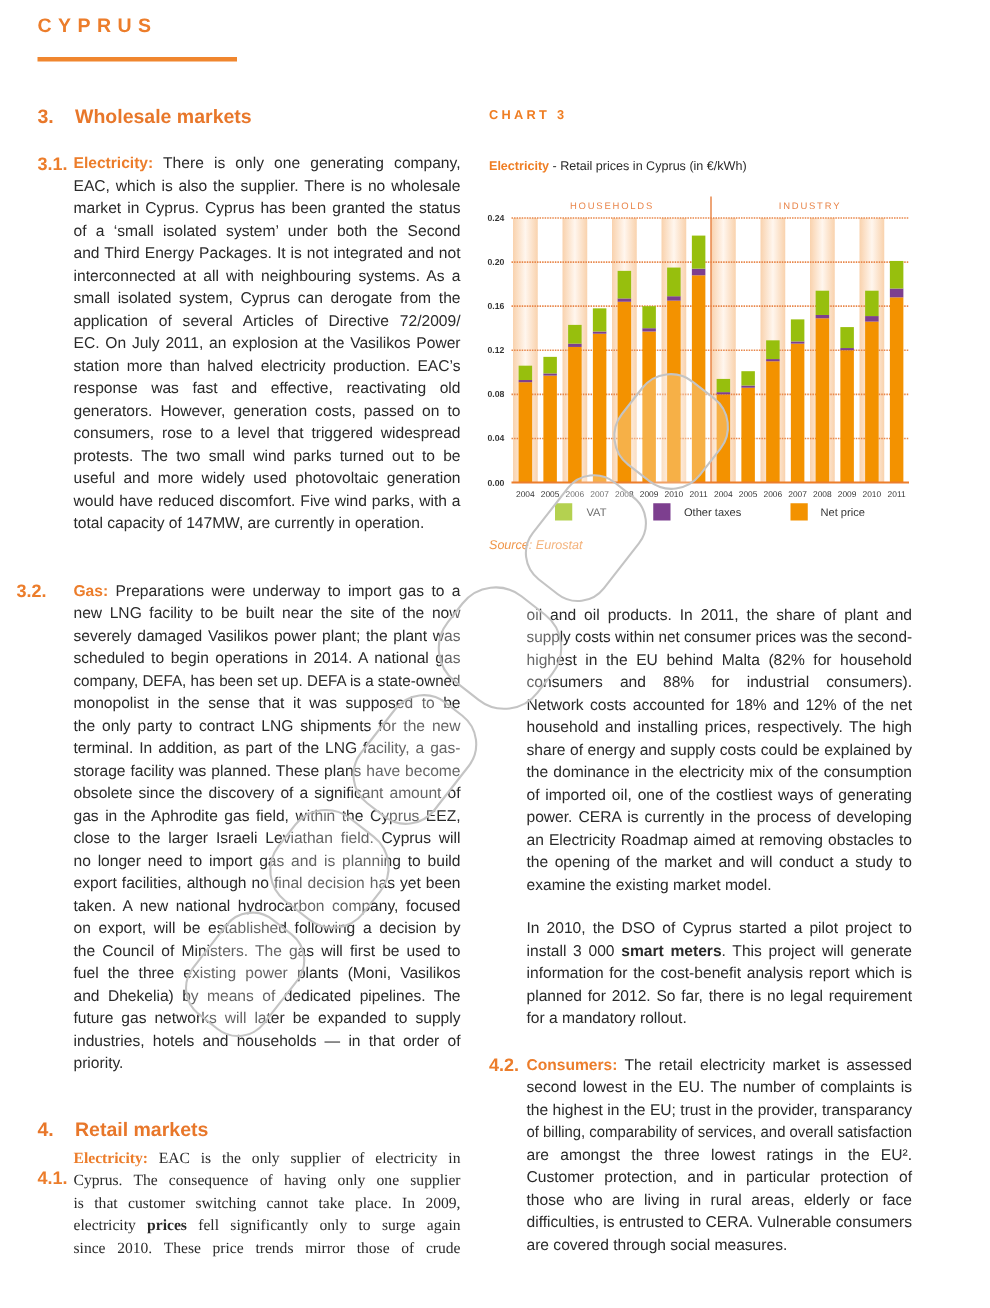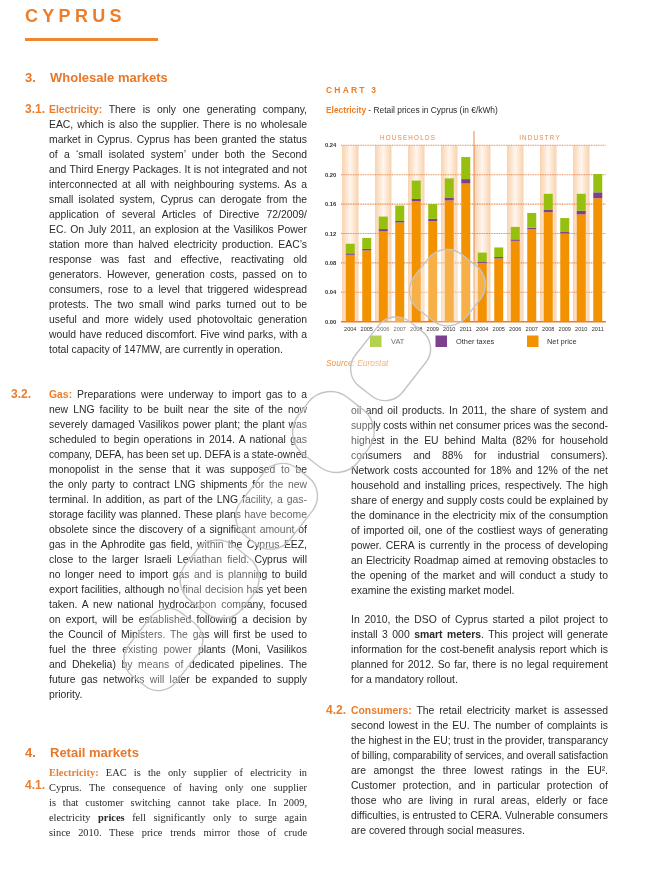--- a/index.html
+++ b/index.html
@@ -1,28 +1,28 @@
 <!DOCTYPE html>
 <html><head>
 <meta charset="utf-8">
 <style>
   html,body{margin:0;padding:0;background:#ffffff;}
   #page{position:relative;width:660px;height:872px;overflow:hidden;background:#ffffff;
         font-family:"Liberation Sans",sans-serif;color:#2a2a2a;}
   .abs{position:absolute;}
-  .country{left:25px;top:8px;font-size:18px;line-height:17px;letter-spacing:4.3px;color:#ec7d2b;font-weight:bold;}
+  .country{left:25px;top:8px;font-size:13px;line-height:17px;letter-spacing:4.3px;color:#ec7d2b;font-weight:bold;}
   .rule{left:25px;top:37.5px;width:133px;height:3px;background:#f0862e;}
   .h-num,.h-title{position:absolute;font-size:13px;line-height:16px;font-weight:bold;color:#e8772a;}
   .num{position:absolute;font-size:12px;line-height:15px;font-weight:bold;color:#ec7d2b;}
   .block{position:absolute;font-size:10.4px;line-height:15px;color:#2a2a2a;}
   .ln{height:15px;text-align:justify;text-align-last:justify;}
   .ln.last{text-align-last:left;}
   .lead{font-weight:bold;color:#ec7d2b;}
   .bold{font-weight:bold;}
-  .chart-label{left:326px;top:84px;font-size:8.5px;line-height:12px;font-weight:bold;letter-spacing:2.2px;color:#ef7d22;}
+  .chart-label{left:326px;top:70px;font-size:8.5px;line-height:12px;font-weight:bold;letter-spacing:2.2px;color:#ef7d22;}
   .chart-title{left:326px;top:104px;font-size:8.4px;line-height:12px;color:#2a2a2a;white-space:nowrap;}
   .chart-title .lead{color:#ef7d22;}
   .chart-source{left:326px;top:357px;font-size:8.4px;line-height:12px;font-style:italic;color:#f0964a;}
   #chart-svg{position:absolute;left:320px;top:128px;width:292px;height:225px;overflow:visible;}
   #chart-svg text{font-family:"Liberation Sans",sans-serif;}
   .ytick{font-size:5.8px;font-weight:bold;fill:#333333;}
   .xtick{font-size:5.6px;fill:#333333;}
   .grp{font-size:6.3px;fill:#e9854a;letter-spacing:1.2px;}
   .leg{font-size:7.4px;fill:#333333;}
   #watermark{position:absolute;left:0;top:0;width:660px;height:872px;pointer-events:none;}
@@ -74,20 +74,21 @@
       <div class="ln"><span style="">gas in the Aphrodite gas field, within the Cyprus EEZ,</span></div>
       <div class="ln"><span style="">close to the larger Israeli Leviathan field. Cyprus will</span></div>
       <div class="ln"><span style="">no longer need to import gas and is planning to build</span></div>
       <div class="ln"><span style="">export facilities, although no final decision has yet been</span></div>
       <div class="ln"><span style="">taken. A new national hydrocarbon company, focused</span></div>
       <div class="ln"><span style="">on export, will be established following a decision by</span></div>
       <div class="ln"><span style="">the Council of Ministers. The gas will first be used to</span></div>
       <div class="ln"><span style="">fuel the three existing power plants (Moni, Vasilikos</span></div>
       <div class="ln"><span style="">and Dhekelia) by means of dedicated pipelines. The</span></div>
       <div class="ln"><span style="">future gas networks will later be expanded to supply</span></div>
+      <div class="ln"><span style="">industries, hotels and households — in that order of</span></div>
       <div class="ln last"><span style="">priority.</span></div>
     </div>
 
   <div class="h-num" style="left:25px;top:745px;">4.</div>
   <div class="h-title" style="left:50px;top:745px;">Retail markets</div>
 
   <div class="num" style="left:25px;top:777.5px;">4.1.</div>
   <div class="block" style="left:49px;top:765px;width:258px;font-family:Liberation Serif, serif;">
       <div class="ln"><span style=""><span class="lead">Electricity:</span> EAC is the only supplier of electricity in</span></div>
       <div class="ln"><span style="">Cyprus. The consequence of having only one supplier</span></div>
@@ -200,21 +201,21 @@
       <rect x="370" y="335.5" width="11.5" height="11.5" fill="#97bf0d"></rect>
       <text x="391" y="344" class="leg">VAT</text>
       <rect x="435.5" y="335.5" width="11.5" height="11.5" fill="#7d3f8f"></rect>
       <text x="456" y="344" class="leg">Other taxes</text>
       <rect x="527" y="335.5" width="11.5" height="11.5" fill="#f39200"></rect>
       <text x="547" y="344" class="leg">Net price</text>
     </svg>
   <div class="abs chart-source">Source: Eurostat</div>
 
   <div class="block" style="left:351px;top:402.5px;width:257px;">
-      <div class="ln"><span style="">oil and oil products. In 2011, the share of system and</span></div>
+      <div class="ln"><span style="">oil and oil products. In 2011, the share of plant and</span></div>
       <div class="ln"><span style="display: inline-block; white-space: nowrap; transform-origin: 0px 0px; transform: scaleX(0.982322);">supply costs within net consumer prices was the second-</span></div>
       <div class="ln"><span style="">highest in the EU behind Malta (82% for household</span></div>
       <div class="ln"><span style="">consumers and 88% for industrial consumers).</span></div>
       <div class="ln"><span style="">Network costs accounted for 18% and 12% of the net</span></div>
       <div class="ln"><span style="">household and installing prices, respectively. The high</span></div>
       <div class="ln"><span style="">share of energy and supply costs could be explained by</span></div>
       <div class="ln"><span style="">the dominance in the electricity mix of the consumption</span></div>
       <div class="ln"><span style="">of imported oil, one of the costliest ways of generating</span></div>
       <div class="ln"><span style="">power. CERA is currently in the process of developing</span></div>
       <div class="ln"><span style="">an Electricity Roadmap aimed at removing obstacles to</span></div>

